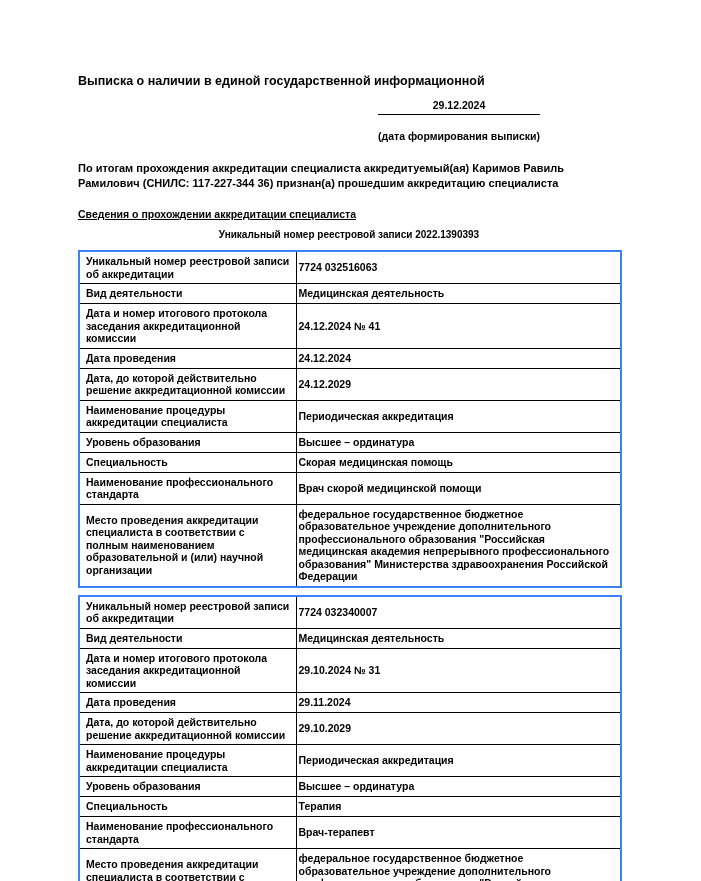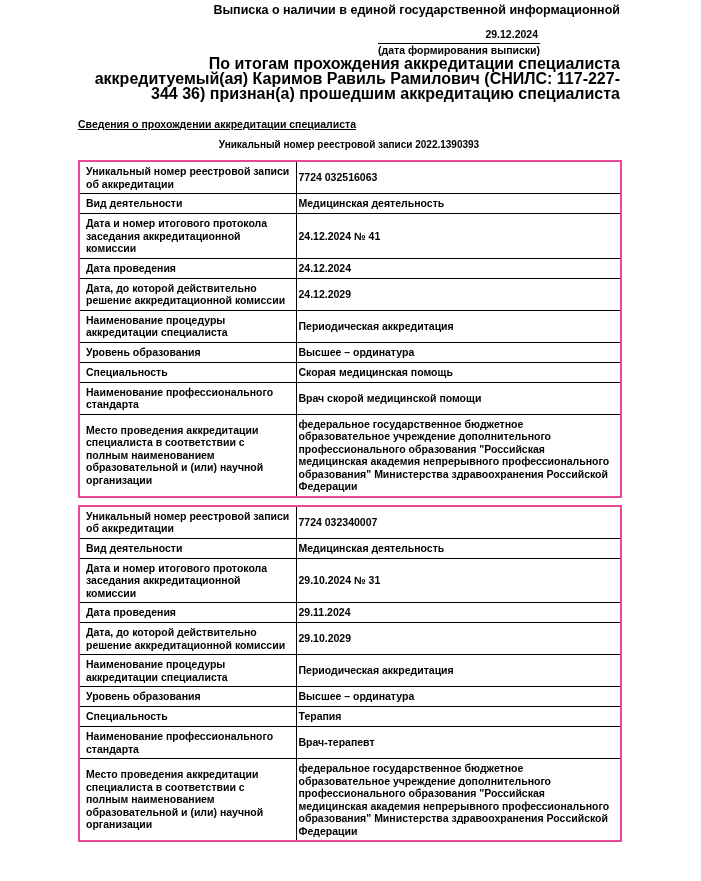--- a/index.html
+++ b/index.html
@@ -15,62 +15,64 @@
     color: #000000;
     font-family: "Liberation Sans", sans-serif;
     font-weight: bold;
     overflow: hidden;
   }
   .content {
     margin-left: 78px;
     width: 542px;
   }
   .doc-title {
-    text-align: right;
+    padding-top: 71px;
+    text-align: left;
     font-size: 12.5px;
     line-height: 20px;
   }
   .date-block {
     margin-top: 8px;
     margin-right: 80px;
     margin-left: auto;
     width: fit-content;
-    text-align: right;
+    text-align: center;
     font-size: 10.5px;
     line-height: 12.5px;
   }
   .date-value {
     display: block;
     padding: 0 2px 2px 2px;
     border-bottom: 1.5px solid #000;
   }
   .date-caption {
     display: block;
-    padding-top: 0;
+    padding-top: 15px;
   }
   .intro {
-    text-align: right;
-    font-size: 16px;
+    margin-top: 19px;
+    text-align: left;
+    font-size: 11px;
     line-height: 15px;
   }
   .section-heading {
     margin-top: 17px;
     font-size: 10.5px;
     text-decoration: underline;
   }
   .registry-heading {
     margin-top: 9px;
     text-align: center;
     font-size: 10px;
   }
   table.acc-table {
     margin-top: 10px;
     width: 542px;
     border-collapse: collapse;
-    border: 2px solid #ec4899;
+    border: 2px solid #3b82f6;
     table-layout: fixed;
   }
   table.acc-table + table.acc-table {
     margin-top: 7px;
   }
   table.acc-table td {
     border: 1px solid #000;
     font-size: 10.5px;
     line-height: 12.5px;
     vertical-align: middle;

